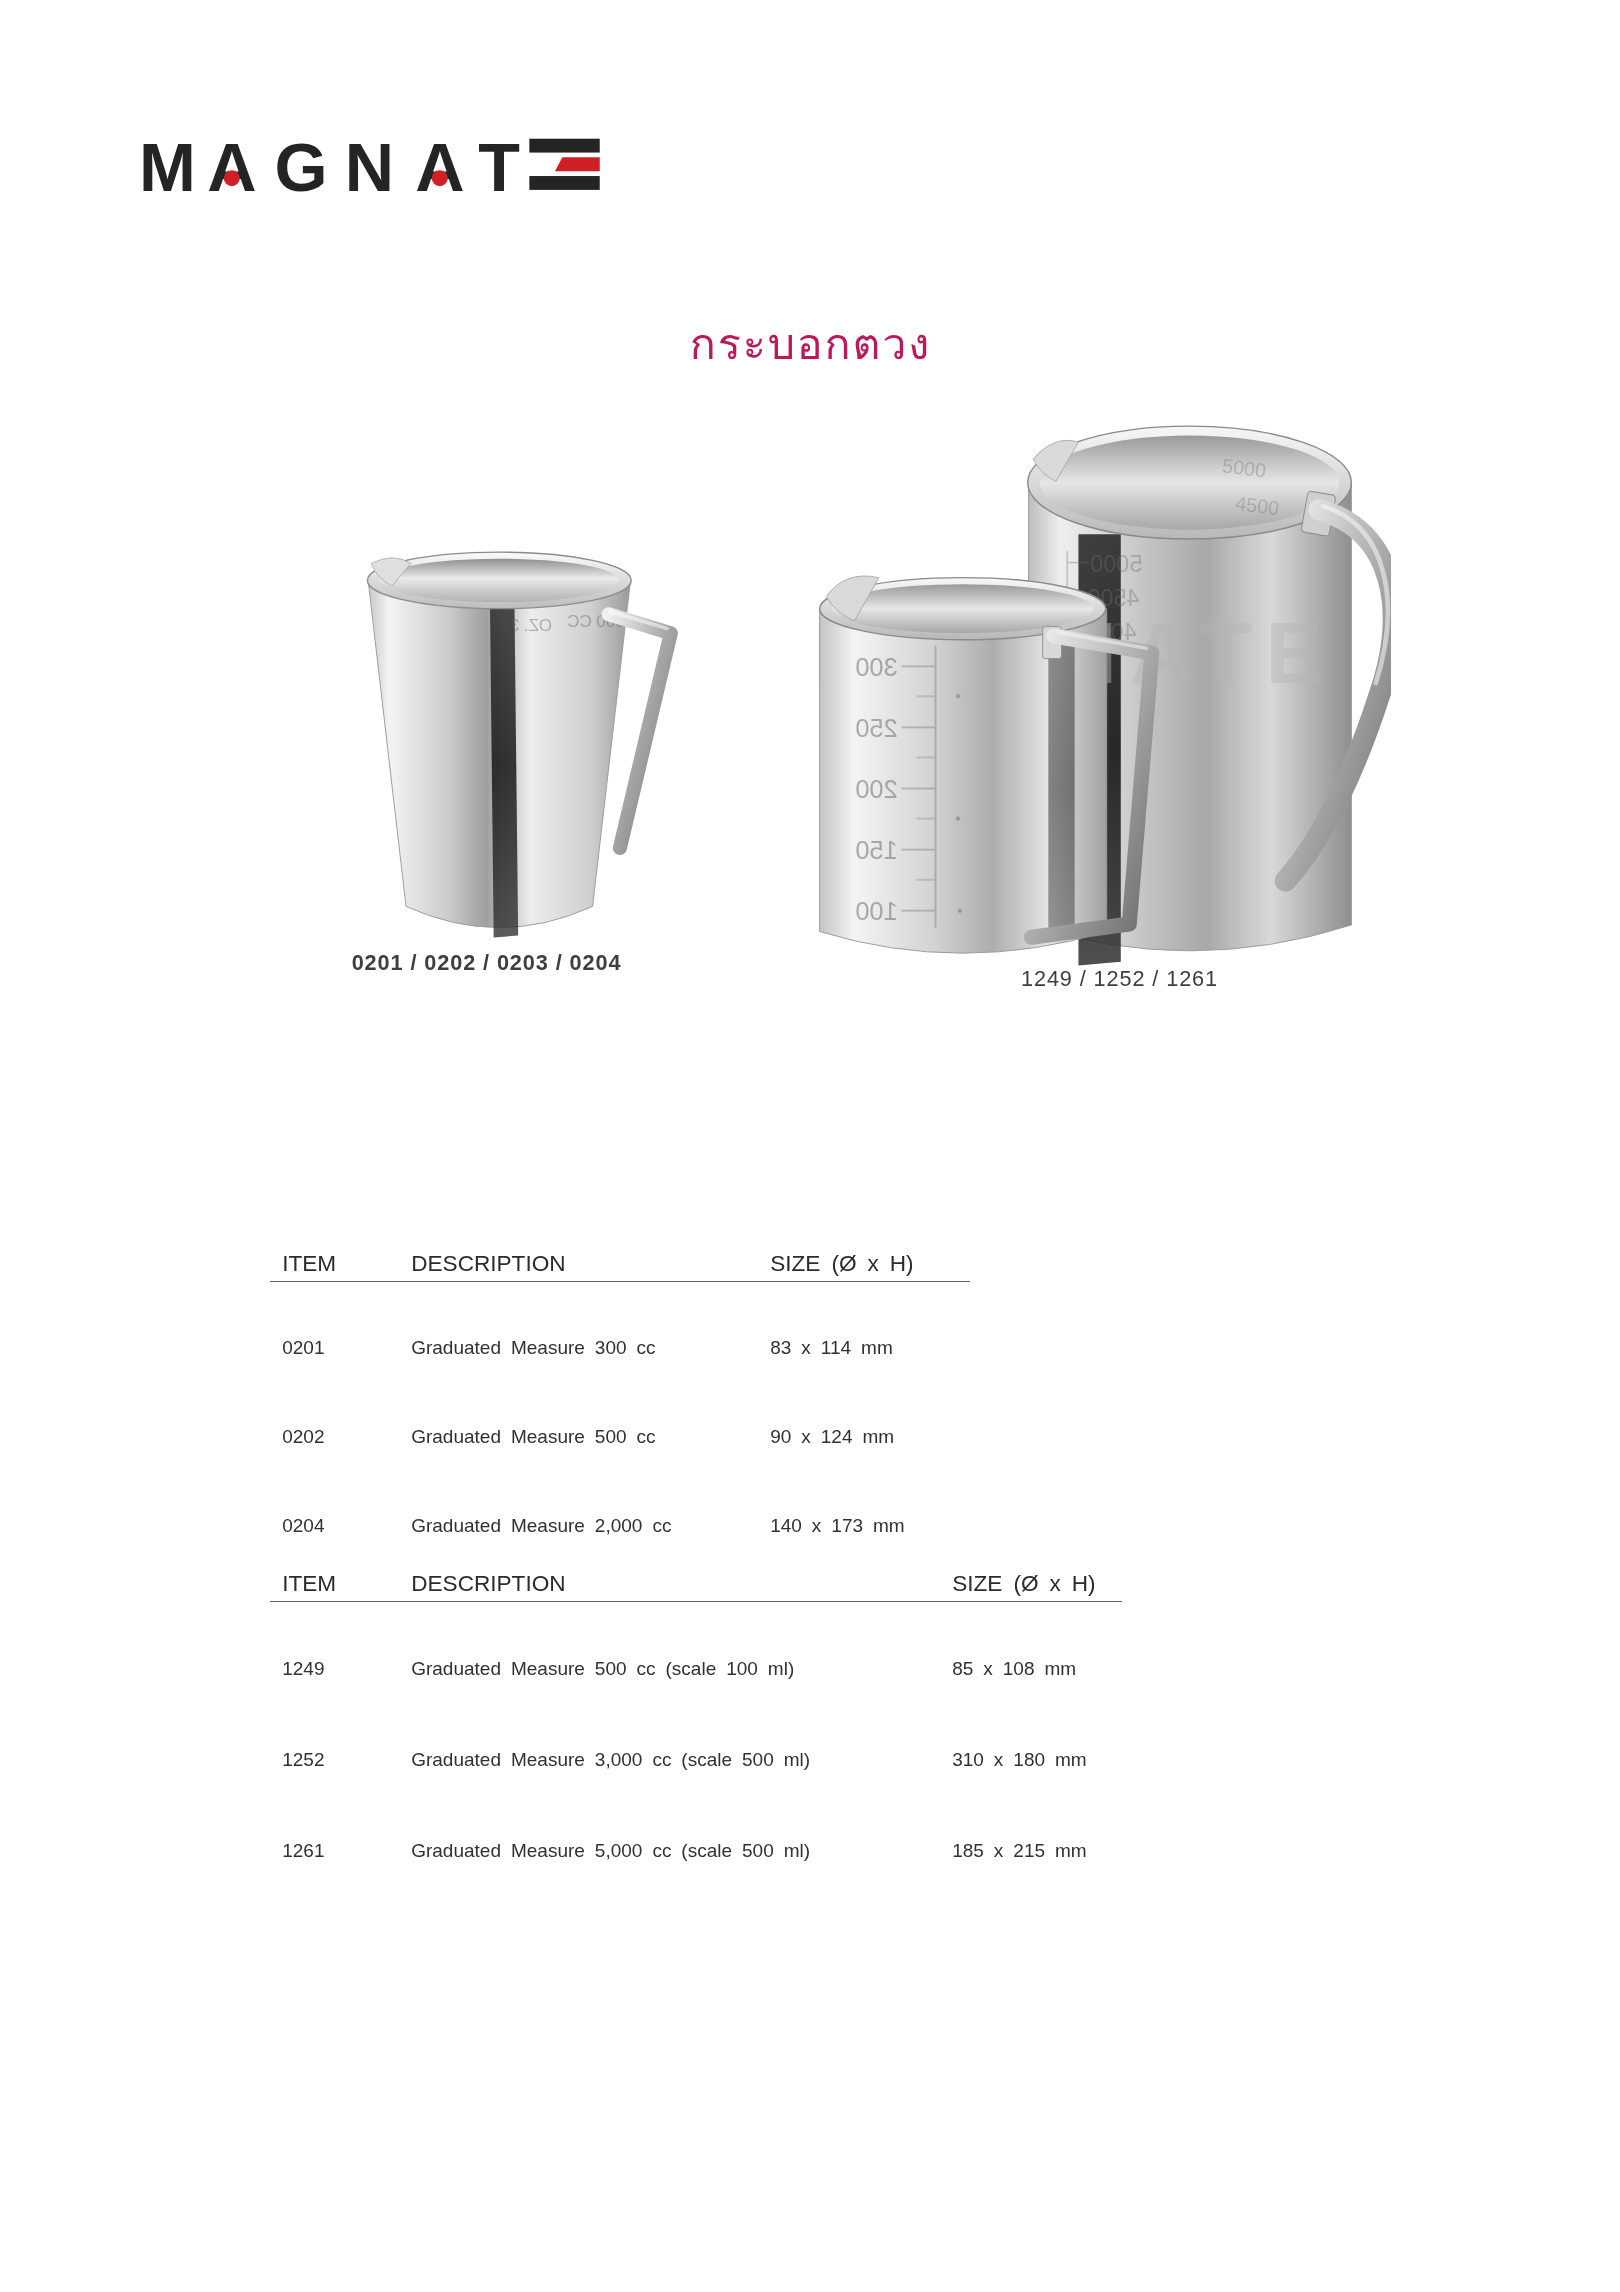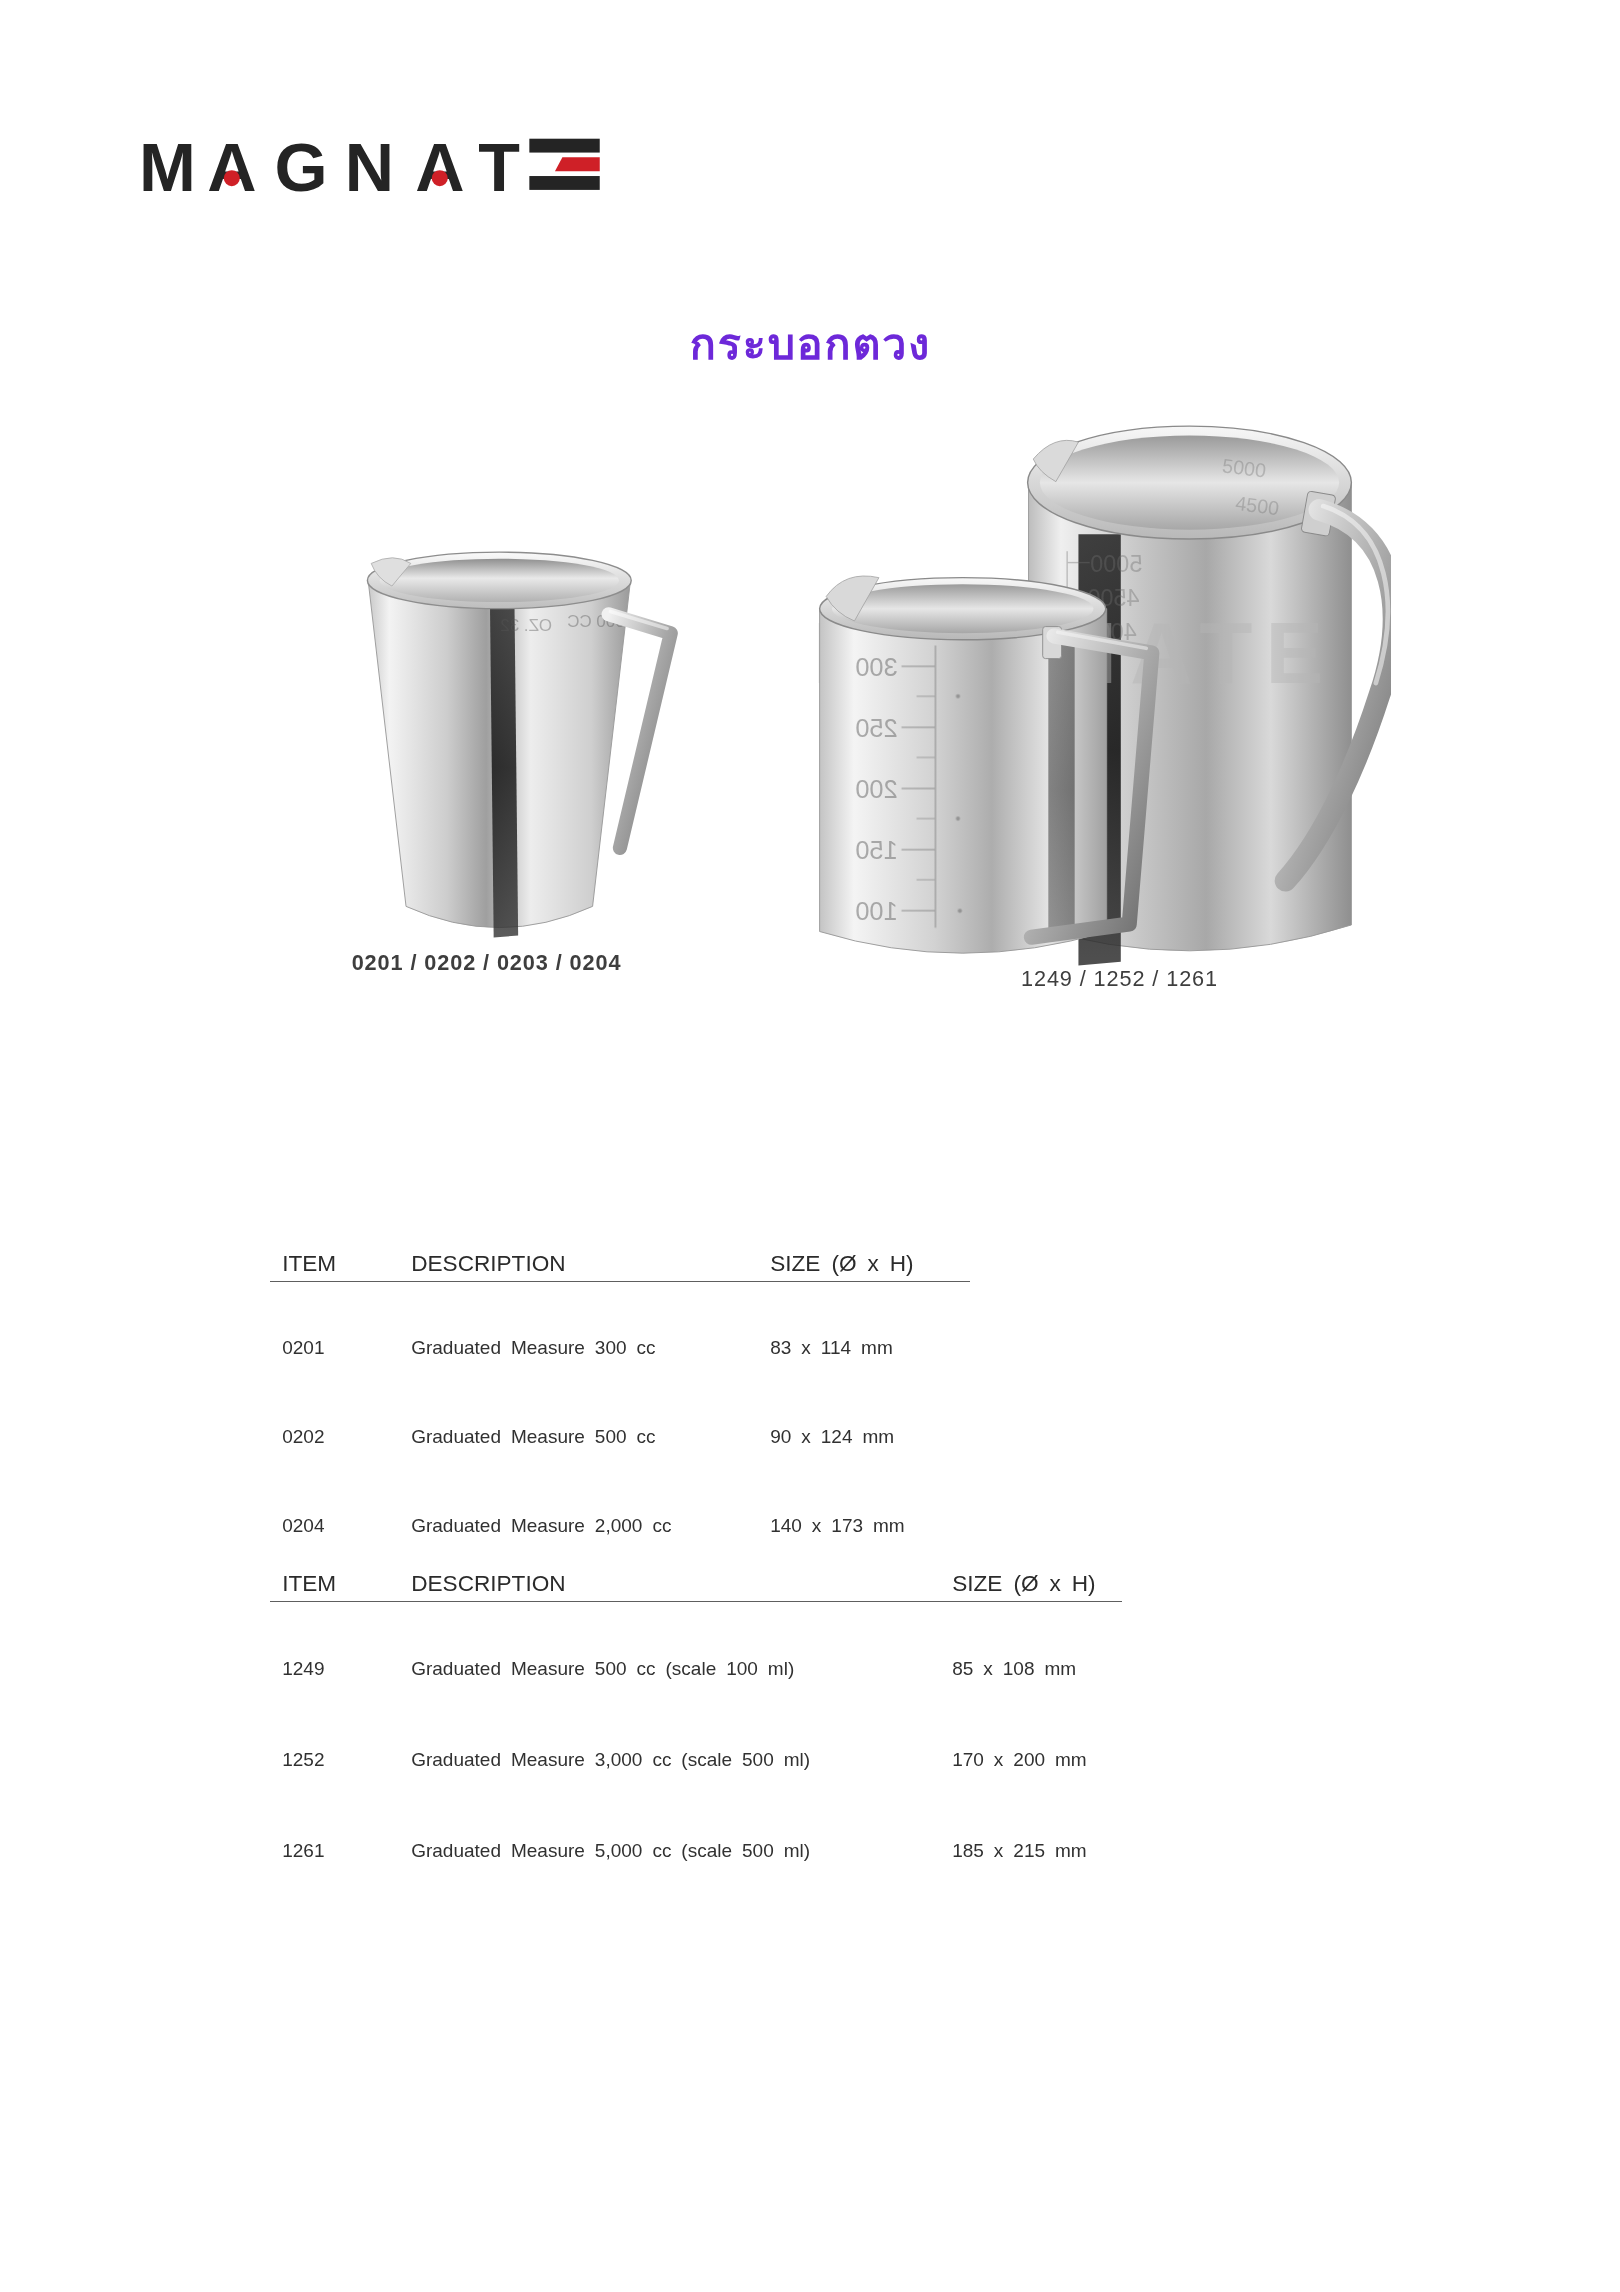--- a/index.html
+++ b/index.html
@@ -3,21 +3,21 @@
 <meta charset="utf-8">
 <style>
   html,body{margin:0;padding:0;background:#ffffff;}
   .page{position:relative;width:1621px;height:2293px;background:#fff;overflow:hidden;
         font-family:"Liberation Sans",sans-serif;color:#2e2e2e;}
   svg text{font-family:"Liberation Sans",sans-serif;}
 
   .logo{position:absolute;left:139px;top:130px;width:465px;height:75px;}
 
   .title{position:absolute;left:0;top:310px;width:1621px;text-align:center;
-         font-size:43px;font-weight:bold;color:#6d28d9;letter-spacing:1.9px;}
+         font-size:43px;font-weight:normal;color:#be185d;letter-spacing:1.9px;}
 
   .img-left{position:absolute;left:309px;top:520px;width:391px;height:443px;}
   .img-right{position:absolute;left:796px;top:412px;width:595px;height:576px;}
 
   .caption{position:absolute;font-size:21.7px;color:#3e3e3e;letter-spacing:0.9px;text-align:center;}
   .caption-left{left:298px;top:950px;width:377px;font-weight:bold;}
   .caption-right{left:936px;top:966px;width:367px;}
 
   .table{position:absolute;color:#313131;}
   .t1{left:270px;top:1204px;width:700px;}
@@ -255,21 +255,21 @@
     </div>
     <div class="tline"></div>
     <div class="trow">
       <div>1249</div>
       <div>Graduated Measure 500 cc (scale 100 ml)</div>
       <div>85 x 108 mm</div>
     </div>
     <div class="trow">
       <div>1252</div>
       <div>Graduated Measure 3,000 cc (scale 500 ml)</div>
-      <div>170 x 200 mm</div>
+      <div>310 x 180 mm</div>
     </div>
     <div class="trow">
       <div>1261</div>
       <div>Graduated Measure 5,000 cc (scale 500 ml)</div>
       <div>185 x 215 mm</div>
     </div>
   </div>
 
 
 </div>

